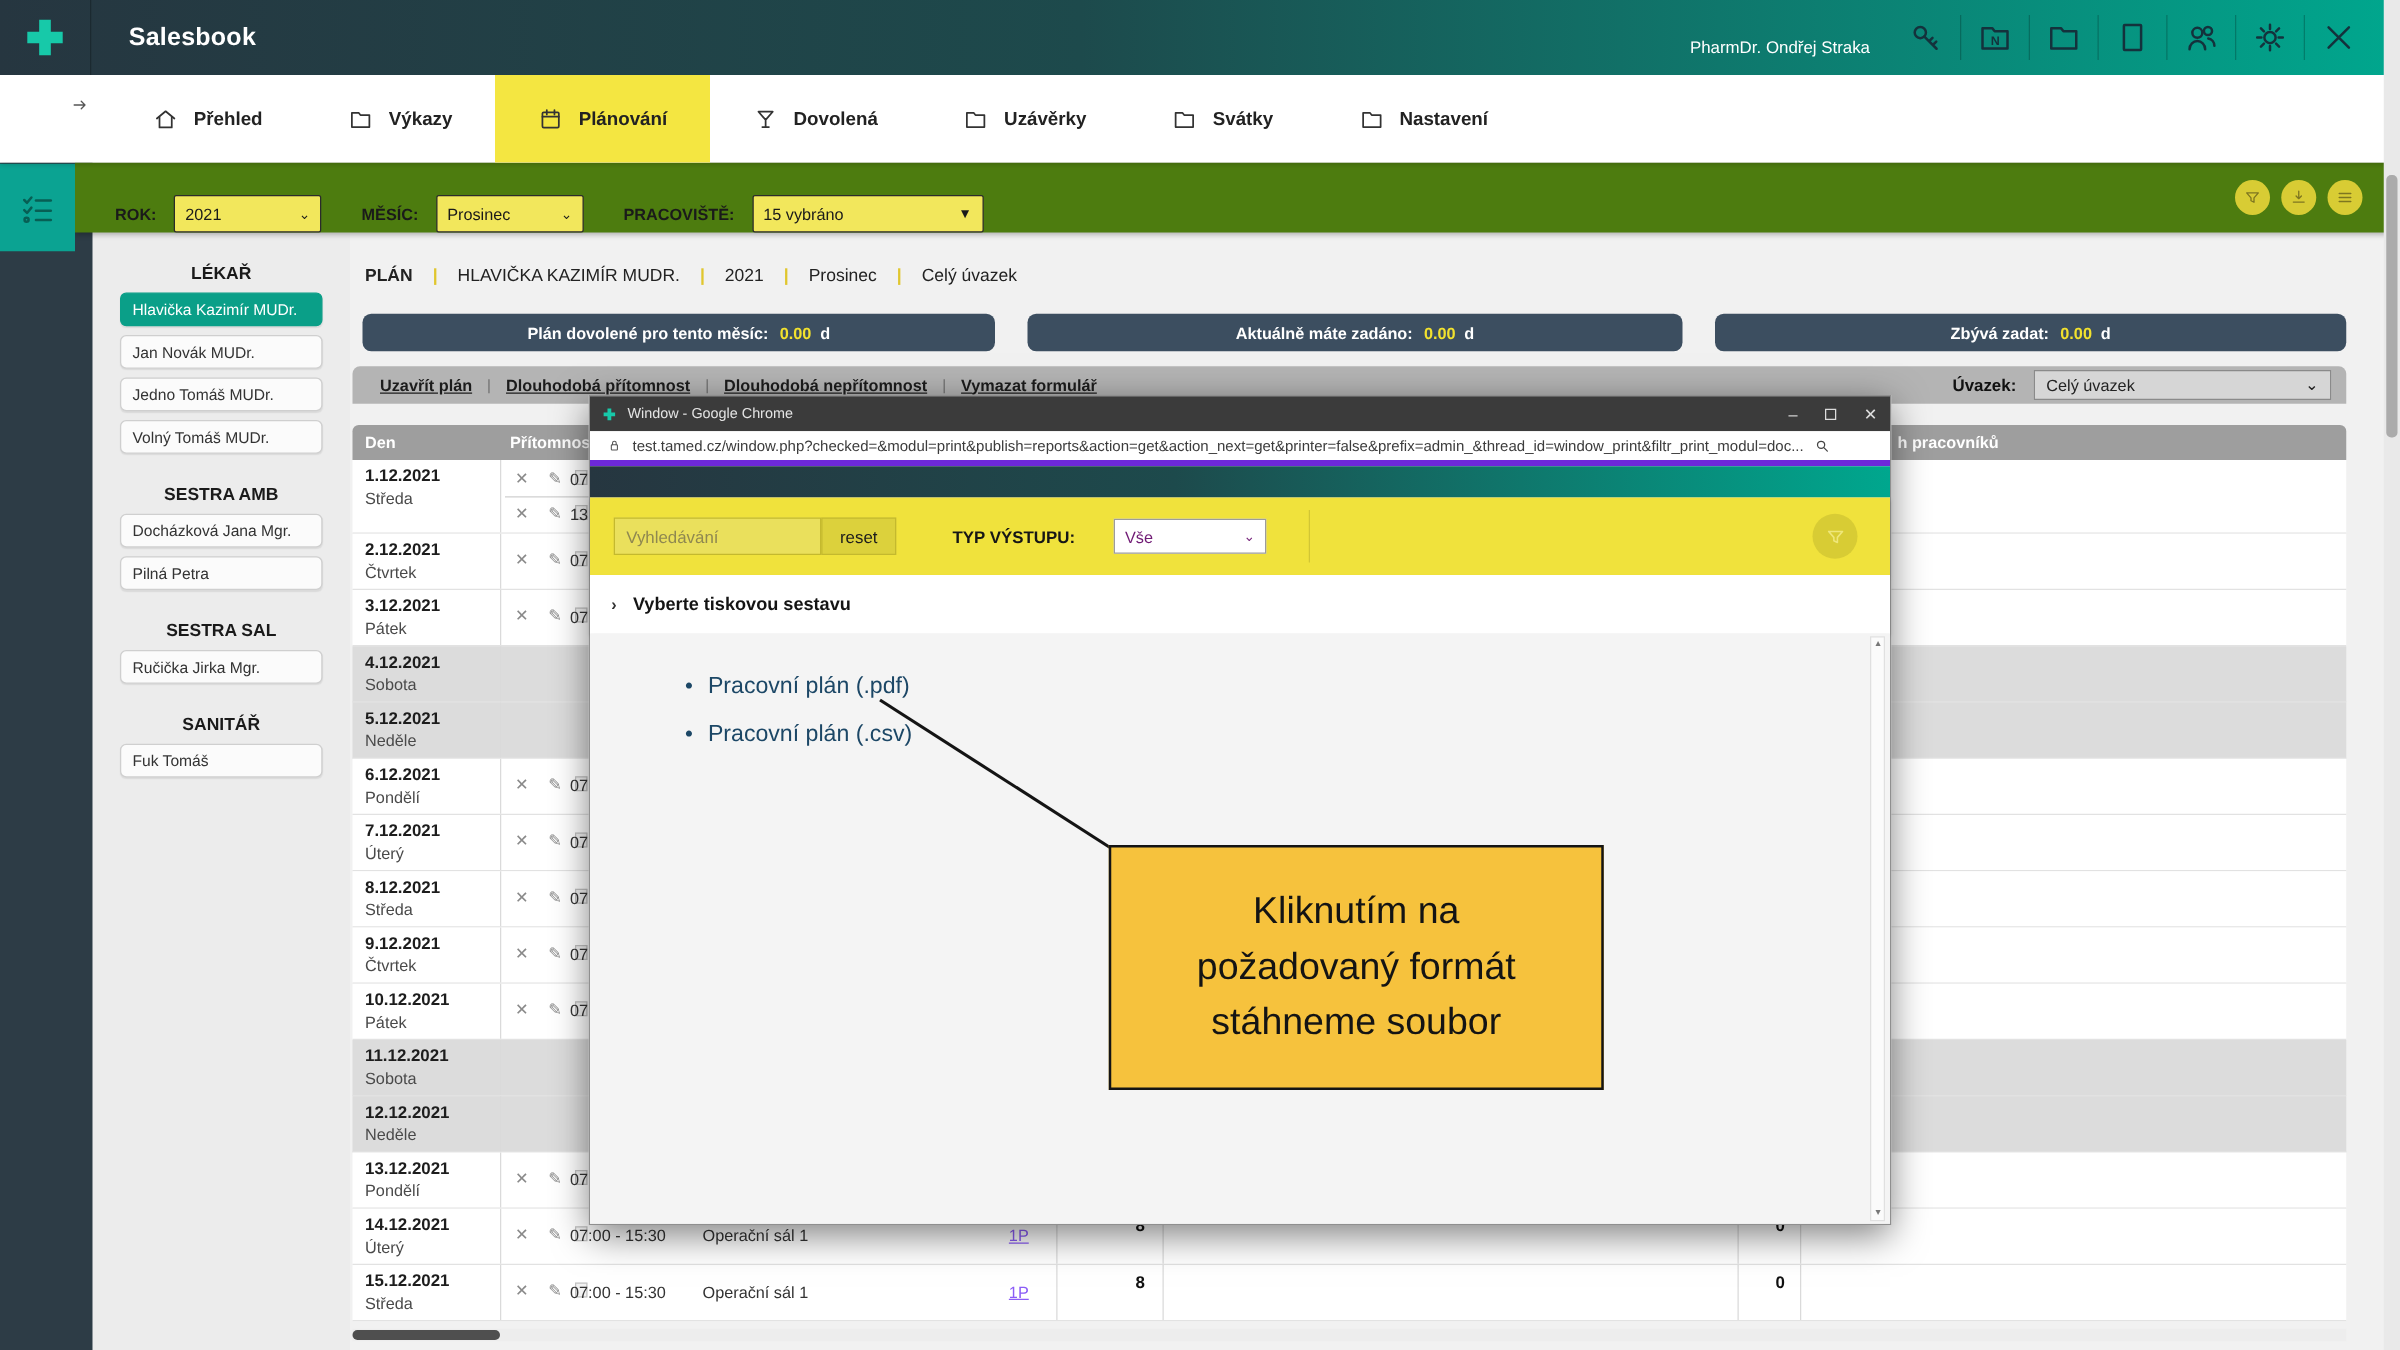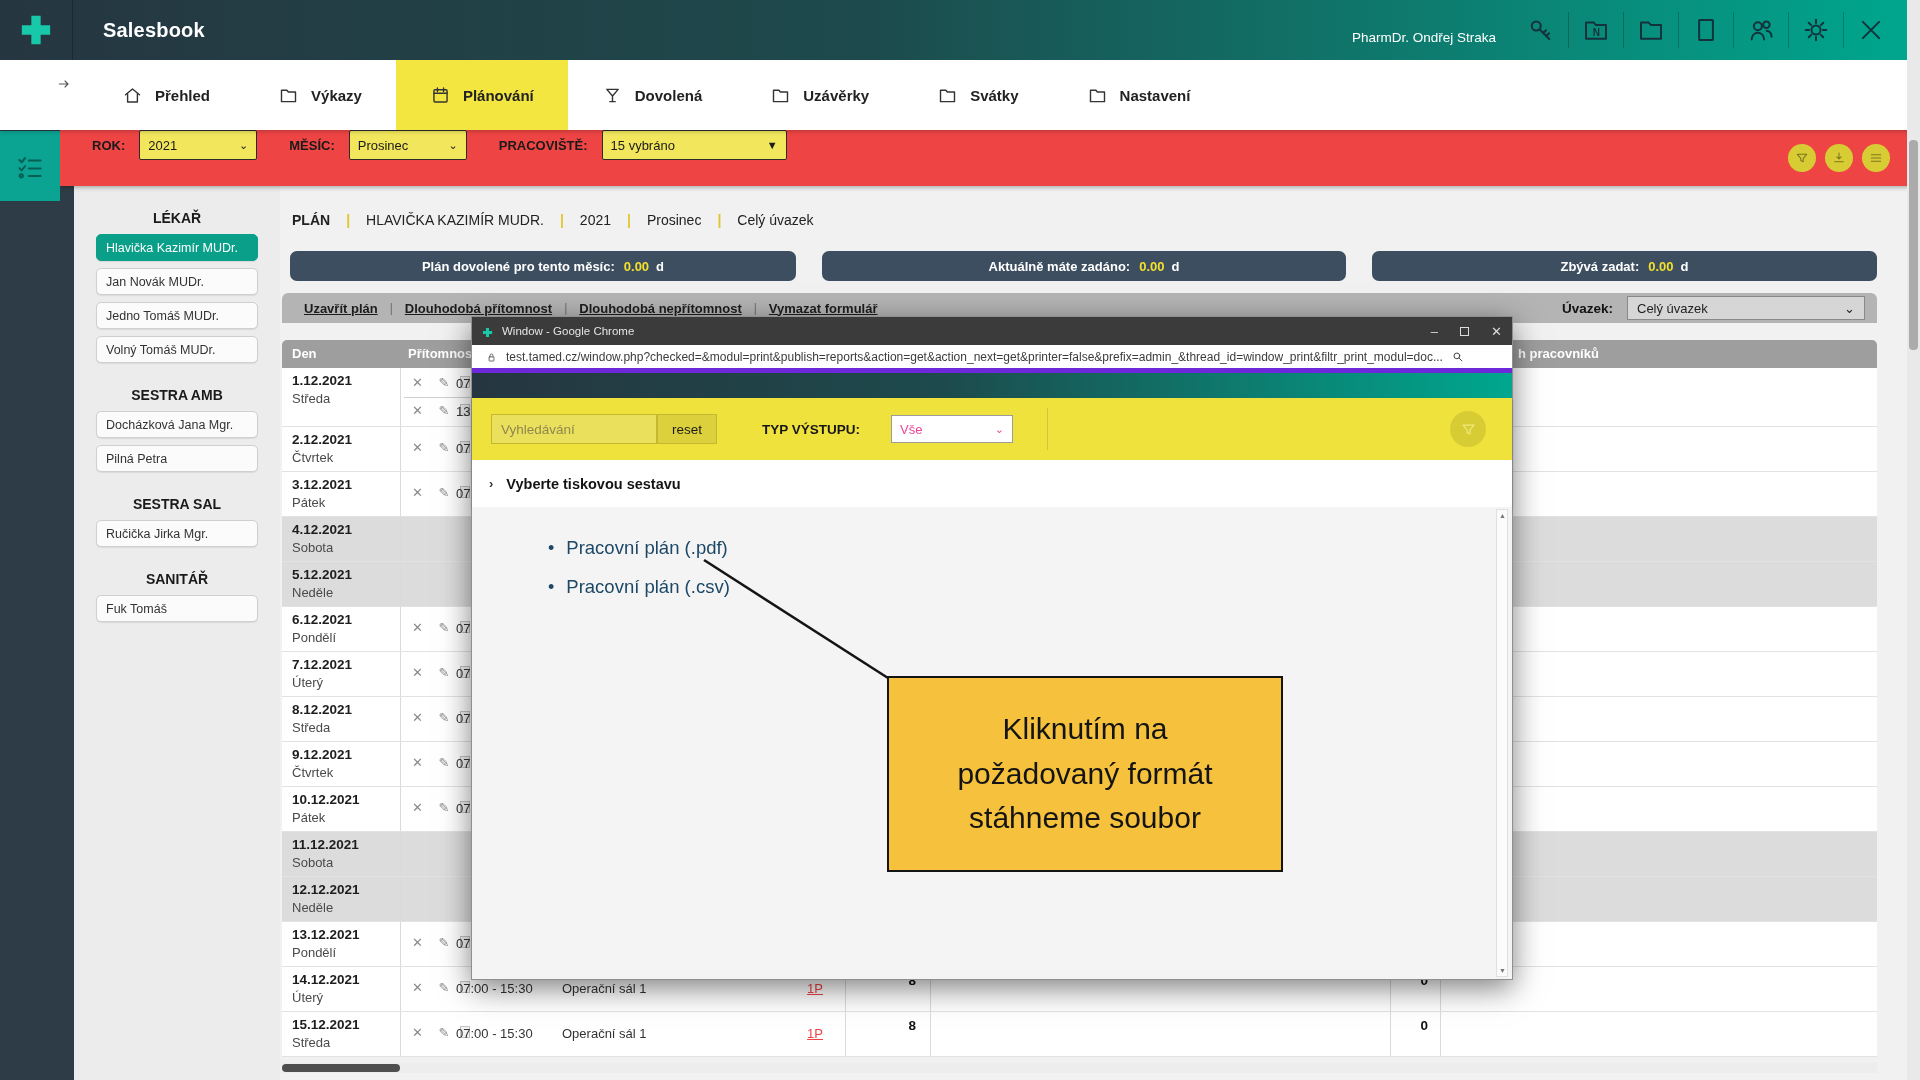--- a/index.html
+++ b/index.html
@@ -27,22 +27,22 @@
     box-shadow:0 2px 4px rgba(0,0,0,.18); z-index:4; display:flex; align-items:center; }
   .nav-arrow { position:absolute; left:56px; top:16px; width:16px; height:16px; color:#555; }
   .nav-arrow svg { width:16px; height:16px; }
   .tab { height:70px; display:flex; align-items:center; padding:0 34px; cursor:pointer;font-weight:bold; }
   .tab.active { background:#f4e641; }
   .tab .ticon { width:21px; height:21px; color:#333; margin-right:12px; }
   .tab .ticon svg { width:21px; height:21px; }
   .tab .tlabel { font-size:15px; color:#222; }
 
   
-  .filterbar { position:absolute; left:60px; top:130px; width:1860px; height:56px; background:#ef4444;
-    box-shadow:0 2px 4px rgba(0,0,0,.25); z-index:3; display:flex; align-items:flex-start; }
+  .filterbar { position:absolute; left:60px; top:130px; width:1860px; height:56px; background:#4d7c0f;
+    box-shadow:0 2px 4px rgba(0,0,0,.25); z-index:3; display:flex; align-items:flex-end; }
   .ffield { display:flex; align-items:center; margin-left:32px; }
   .ffield .flabel { font-size:13px; font-weight:bold; color:#1a1a1a; margin-right:14px; }
   .fselect { width:118px; height:30px; background:#f2e75c; border:1px solid #2b2b2b; border-radius:2px;
     display:flex; align-items:center; justify-content:space-between; padding:0 8px; font-size:13px; color:#1a1a1a; cursor:pointer; }
   .fselect.wide { width:185px; }
   .fselect .arr { font-size:11px; color:#1a1a1a; }
   .fcircles { position:absolute; right:30px; top:14px; display:flex; gap:9px; }
   .fcircle { width:28px; height:28px; border-radius:50%; background:#d8cc34; color:#7e7620;
     display:flex; align-items:center; justify-content:center; cursor:pointer; }
   .fcircle svg { width:16px; height:16px; }
@@ -88,21 +88,21 @@
   .trow { position:relative; background:#fff; border-bottom:1px solid #e2e2e2; }
   .trow.weekend { background:#dcdcdc; }
   .tcol-line { position:absolute; top:0; bottom:0; width:1px; background:#dadada; }
   .tdate { position:absolute; left:10px; top:5px; font-size:13.5px; font-weight:bold; color:#1d1d1d; }
   .tday  { position:absolute; left:10px; top:23px; font-size:13px; color:#4a4a4a; }
   .entry { position:absolute; left:118px; width:445px; height:26px; }
   .entry .eicons { position:absolute; left:12px; top:4px; font-size:13px; color:#8a8a8a; letter-spacing:6px; cursor:pointer; }
   .entry .page-ic { display:inline-block; width:10px; height:12px; border:1px solid #c2c2c2; background:#f2f2f2; margin-left:5px; vertical-align:-1px; }
   .entry .etime { position:absolute; left:56px; top:5px; font-size:13px; color:#333; white-space:nowrap; }
   .entry .eplace { position:absolute; left:162px; top:5px; font-size:13px; color:#333; white-space:nowrap; }
-  .entry .etag { position:absolute; right:22px; top:5px; font-size:13px; color:#ef4444;text-decoration:underline; }
+  .entry .etag { position:absolute; right:22px; top:5px; font-size:13px; color:#8b5cf6;text-decoration:underline; }
   .esep { position:absolute; left:122px; width:435px; height:1px; background:#cfcfcf; }
   .thours { position:absolute; left:563px; width:85px; top:6px; text-align:right; padding-right:14px; font-size:13.5px; font-weight:bold; color:#111; }
   .tzero  { position:absolute; left:1108px; width:50px; top:6px; text-align:right; padding-right:12px; font-size:13.5px; font-weight:bold; color:#111; }
 
   .hscroll { position:absolute; left:282px; top:1063px; width:1595px; height:10px; background:#ededed; z-index:1; }
   .hscroll .hthumb { position:absolute; left:0; top:1px; width:118px; height:8px; background:#4f4f4f; border-radius:4px; cursor:pointer; }
   .vscroll { position:absolute; right:0; top:0; width:13px; height:1080px; background:#e9e9e9; z-index:6; }
   .vscroll .vthumb { position:absolute; left:2px; top:140px; width:9px; height:210px; background:#ababab; border-radius:4px; cursor:pointer; }
 
   
@@ -126,21 +126,21 @@
     background:linear-gradient(90deg,#263640 0%,#1d4a4c 45%,#00a78e 100%); }
   .pyellow { position:absolute; left:0; top:81px; right:0; height:62px; background:#f0e23c;
     box-shadow:0 2px 3px rgba(0,0,0,.2); }
   .psearch { position:absolute; left:19px; top:16px; width:166px; height:30px; background:#eae05c;
     border:1px solid #c4b92e; font-size:13.5px; color:#8f8850; padding-left:9px; outline:none; font-family:inherit; }
   .psearch::placeholder { color:#8f8850; }
   .preset { position:absolute; left:185px; top:16px; width:60px; height:30px; background:#dcd13c; border:1px solid #c4b92e;
     font-size:13.5px; color:#1c1c1c; cursor:pointer; font-family:inherit; }
   .ptyp { position:absolute; left:290px; top:24px; font-size:13.5px; font-weight:bold; color:#161616; }
   .pselect { position:absolute; left:419px; top:17px; width:122px; height:28px; background:#fff; border:1px solid #9c9c9c;
-    display:flex; align-items:center; justify-content:space-between; padding:0 8px; font-size:13px; color:#ec4899; cursor:pointer; }
+    display:flex; align-items:center; justify-content:space-between; padding:0 8px; font-size:13px; color:#701a75; cursor:pointer; }
   .pydiv { position:absolute; left:575px; top:10px; width:1px; height:42px; background:rgba(0,0,0,.12); }
   .pfunnel { position:absolute; right:26px; top:13px; width:36px; height:36px; border-radius:50%; background:#d8cc34;
     color:#efe77a; display:flex; align-items:center; justify-content:center; cursor:pointer; }
   .pfunnel svg { width:19px; height:19px; }
   .psection { position:absolute; left:0; top:143px; right:0; height:47px; background:#fff;
     box-shadow:0 2px 3px rgba(0,0,0,.15); display:flex; align-items:center; cursor:pointer; }
   .psection .chev { color:#333; font-size:13px; margin-left:17px; font-weight:bold; }
   .psection .stitle { font-size:14.5px; font-weight:bold; color:#141414; margin-left:13px; }
   .ppanel { position:absolute; left:0; top:190px; right:0; bottom:0; background:#f4f4f4; }
   .plist { position:absolute; left:76px; top:28px; }

